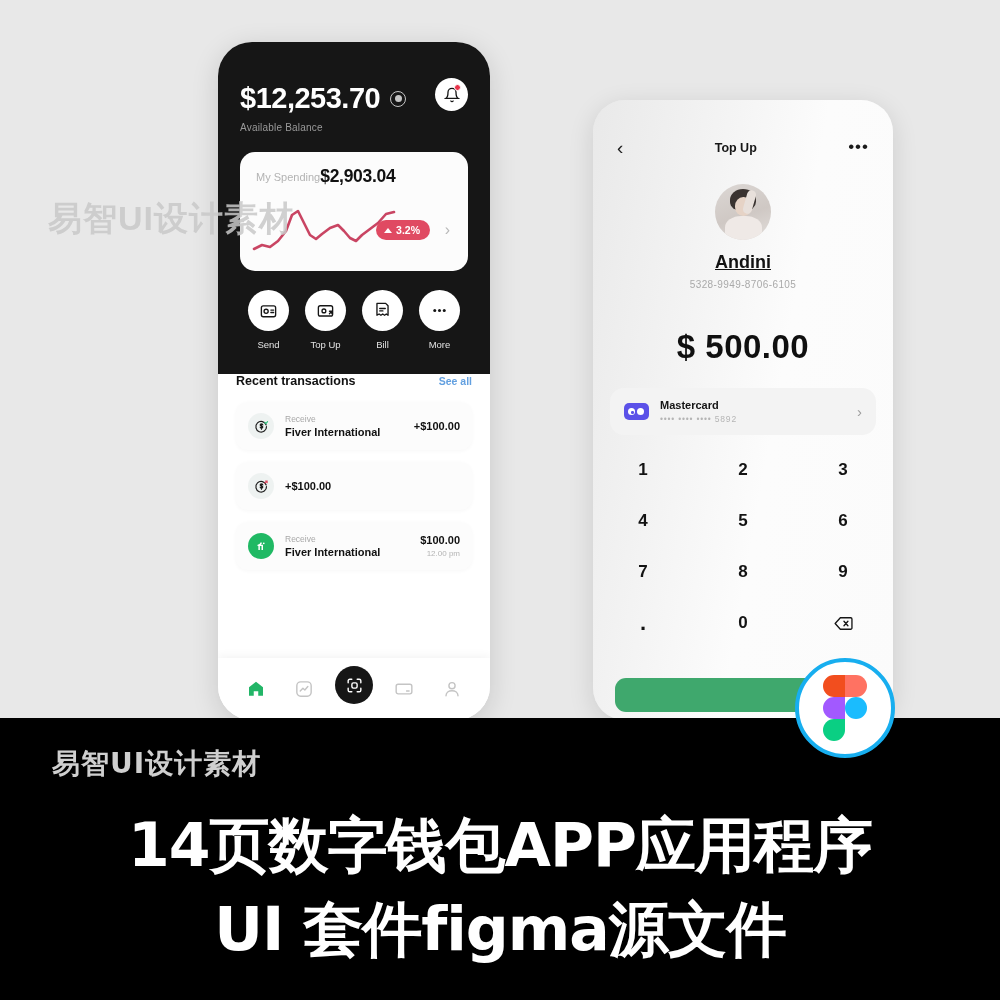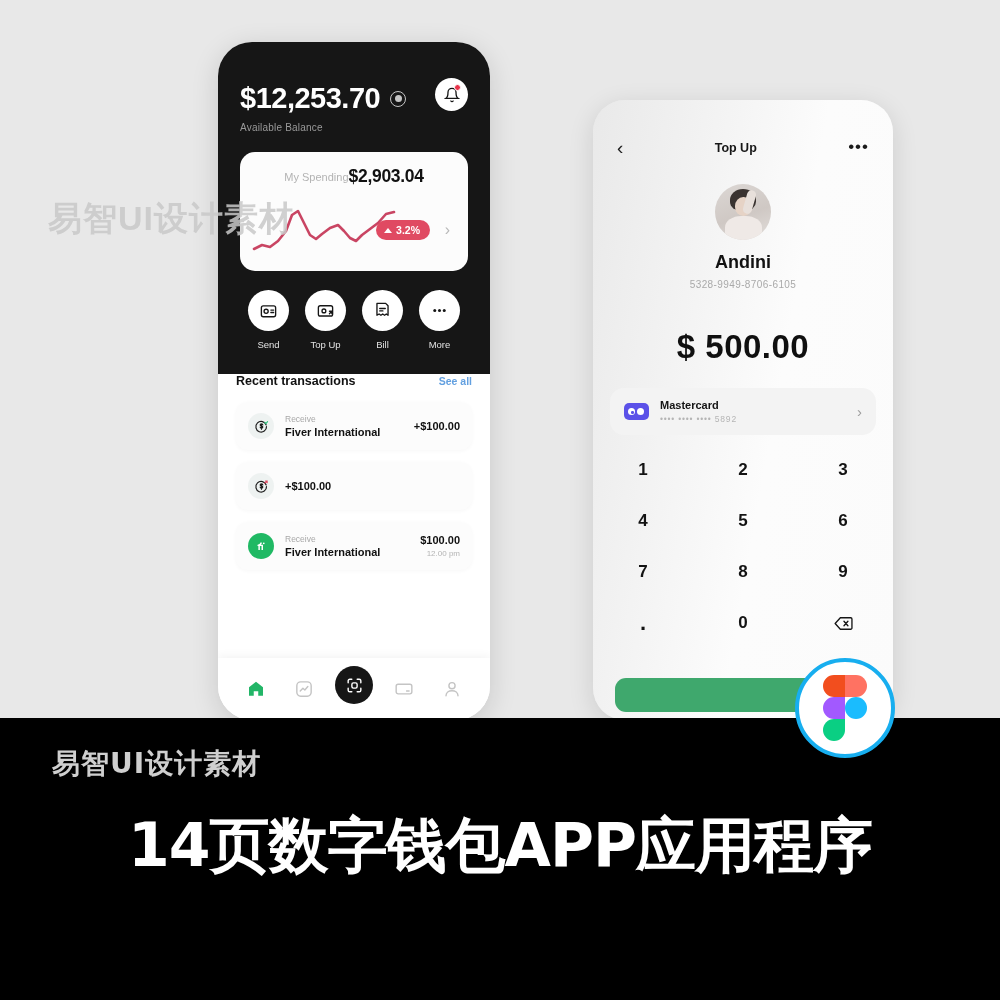--- a/index.html
+++ b/index.html
@@ -54,21 +54,21 @@
     width:7px; height:7px; border-radius:50%; background:#e8334a;
     border:1.5px solid #fff;
   }
 
   
   .spend-card {
     position:absolute; left:22px; right:22px; top:110px;
     background:#fcfcfc; border-radius:15px;
     padding:14px 16px 10px 16px; height:119px;
   }
-  .sp-head { display:flex; justify-content:center; align-items:center; }
+  .sp-head { display:flex; justify-content:flex-start; align-items:center; }
   .sp-lbl { color:#b3b3b3; font-size:11px; }
   .sp-amt { color:#111; font-size:17.5px; font-weight:700; letter-spacing:-.3px; }
   .sp-body { position:relative; height:74px; margin-top:6px; }
   .sp-chart { position:absolute; left:-4px; top:8px; width:150px; height:62px; }
   .sp-pill {
     position:absolute; right:22px; top:27px;
     background:#e04a62; color:#fff; border-radius:11px;
     padding:4px 10px 4px 8px; font-size:10.5px; font-weight:600;
     display:flex; align-items:center; gap:4px;
   }
@@ -164,21 +164,21 @@
     background:#e6d3c6; border-radius:48%;
   }
   .av-body {
     position:absolute; left:10px; top:32px; width:37px; height:26px;
     background:#efe9e6; border-radius:44% 44% 8px 8px;
   }
   .av-arm {
     position:absolute; left:30px; top:6px; width:9px; height:24px;
     background:#e8e0db; border-radius:6px; transform:rotate(16deg);
   }
-  .p2-name { text-align:center; font-size:18px; font-weight:700; color:#121212; margin-top:12px; }
+  .p2-name { text-align:center; font-size:18px; font-weight:700; color:#121212; margin-top:12px;text-decoration:underline; }
   .p2-card-no { text-align:center; font-size:10px; color:#a9a9a9; margin-top:6px; letter-spacing:.4px; }
   .p2-amount {
     text-align:center; font-size:33px; font-weight:700; color:#101010;
     margin-top:38px; letter-spacing:.5px;
   }
   .p2-method {
     margin:22px 17px 0 17px; background:#f3f3f3; border-radius:14px;
     padding:11px 14px; display:flex; align-items:center;
   }
   .mc-ic {
@@ -471,13 +471,14 @@
     <path d="M0 28.5A9.5 9.5 0 0 1 9.5 19H19v19H9.5A9.5 9.5 0 0 1 0 28.5z" fill="#a259ff"></path>
     <path d="M0 9.5A9.5 9.5 0 0 1 9.5 0H19v19H9.5A9.5 9.5 0 0 1 0 9.5z" fill="#f24e1e"></path>
     <path d="M19 0h9.5a9.5 9.5 0 0 1 0 19H19z" fill="#ff7262"></path>
     <path d="M38 28.5A9.5 9.5 0 1 1 28.5 19 9.5 9.5 0 0 1 38 28.5z" fill="#1abcfe"></path>
   </svg>
 </div>
 
 <div class="banner">
   <div class="bn-wm">易智UI设计素材</div>
   <div class="bn-l1">14页数字钱包APP应用程序</div>
+  <div class="bn-l2">UI 套件figma源文件</div>
 </div>
 
 </body></html>

